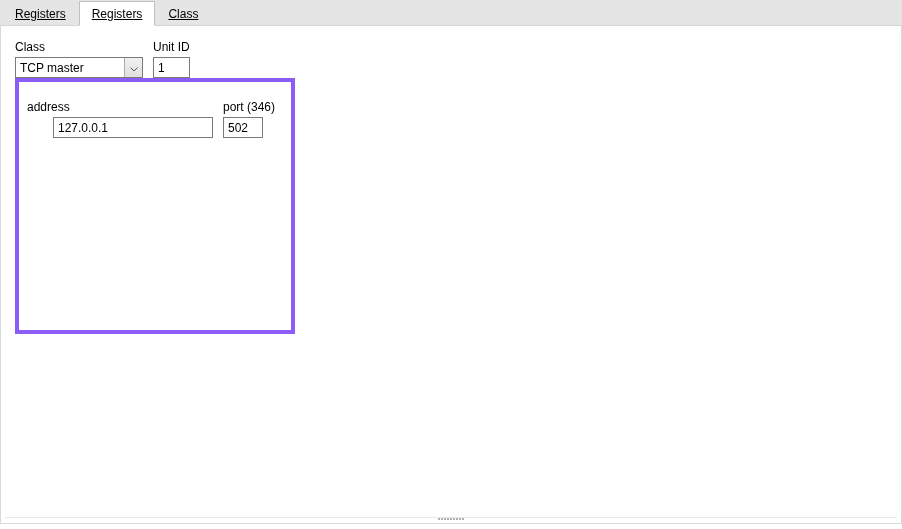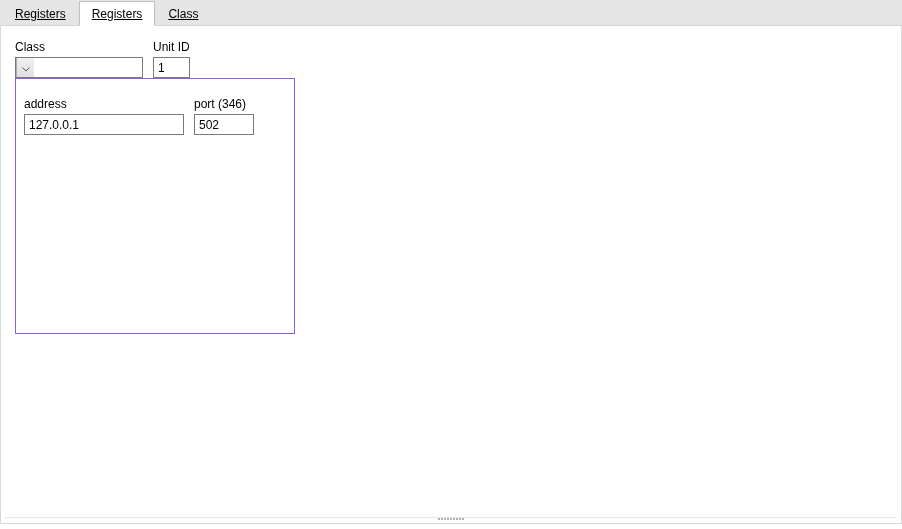--- a/index.html
+++ b/index.html
@@ -96,35 +96,36 @@
       padding: 2px 4px;
       font-size: 12px;
       font-family: inherit;
       background: #ffffff;
       outline: none;
     }
     .unit-input {
       width: 37px;
     }
     .panel {
-      border: 1px solid #8b5cf6;
+      border: 4px solid #8b5cf6;
       width: 280px;
       height: 256px;
       padding: 18px 8px 8px 8px;
       position: relative;
     }
     .panel-row {
       display: flex;
       gap: 10px;
     }
     .address-input {
       width: 160px;
+      margin-left: 26px;
     }
     .port-input {
-      width: 60px;
+      width: 40px;
     }
     .bottom-border {
       position: absolute;
       left: 4px;
       right: 4px;
       bottom: 4px;
       height: 2px;
       border-top: 1px solid #e8e8e8;
       border-bottom: 1px solid #ffffff;
     }
@@ -160,20 +161,21 @@
     <span>Class</span>
   </div>
 </div>
 
 <div class="content">
 
   <div class="top-row">
     <div class="field-group">
       <div class="field-label">Class</div>
       <div class="select-wrap">
+        <div class="select-value">TCP master</div>
         <div class="select-button">
           <span>
             <svg width="8" height="5" viewBox="0 0 8 5">
                 <path d="M0.5 0.5 L4 4 L7.5 0.5" fill="none" stroke="#555" stroke-width="1"></path>
               </svg>
           </span>
         </div>
       </div>
     </div>
     <div class="field-group">

